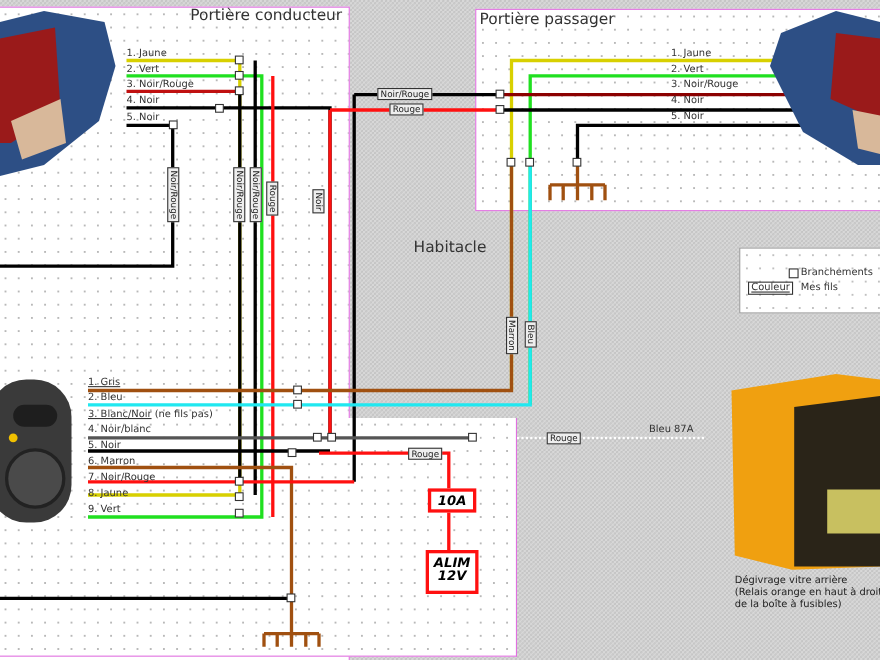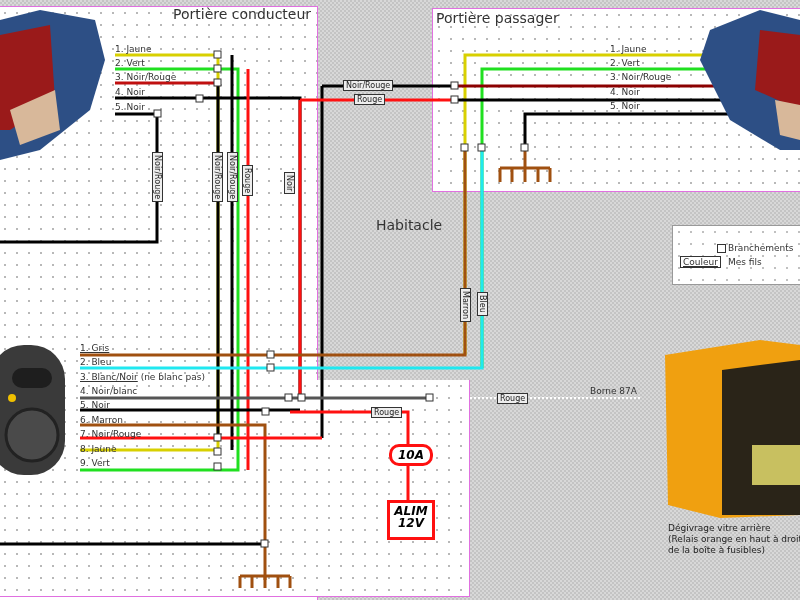--- a/index.html
+++ b/index.html
@@ -136,43 +136,43 @@
 <div class="lbl" style="left:610px;top:44px;">1. Jaune</div>
 <div class="lbl" style="left:610px;top:58px;">2. Vert</div>
 <div class="lbl" style="left:610px;top:72px;">3. Noir/Rouge</div>
 <div class="lbl" style="left:610px;top:87px;">4. Noir</div>
 <div class="lbl" style="left:610px;top:101px;">5. Noir</div>
 
 <div class="lbl" style="left:80px;top:343px;text-decoration:underline;">1. Gris</div>
 <div class="lbl" style="left:80px;top:357px;">2. Bleu</div>
 <div class="lbl" style="left:80px;top:372px;">
   <span style="text-decoration:underline;margin-top:44px;">3. Blanc/Noir</span>
-  <span>(ne blanc pas)</span>
+  <span>(ne fils pas)</span>
 </div>
 <div class="lbl" style="left:80px;top:386px;">4. Noir/blanc</div>
 <div class="lbl" style="left:80px;top:400px;">5. Noir</div>
 <div class="lbl" style="left:80px;top:415px;">6. Marron</div>
 <div class="lbl" style="left:80px;top:429px;">7. Noir/Rouge</div>
 <div class="lbl" style="left:80px;top:444px;">8. Jaune</div>
 <div class="lbl" style="left:80px;top:458px;">9. Vert</div>
 
 <div class="vtag" style="left:152px;top:152px;">Noir/Rouge</div>
 <div class="vtag" style="left:212px;top:152px;">Noir/Rouge</div>
 <div class="vtag" style="left:227px;top:152px;">Noir/Rouge</div>
 <div class="vtag" style="left:242px;top:165px;">Rouge</div>
 <div class="vtag" style="left:284px;top:172px;">Noir</div>
 <div class="tag" style="left:343px;top:80px;">Noir/Rouge</div>
 <div class="tag" style="left:354px;top:94px;">Rouge</div>
 <div class="vtag" style="left:460px;top:288px;">Marron</div>
 <div class="vtag" style="left:477px;top:292px;">Bleu</div>
 <div class="tag" style="left:371px;top:407px;">Rouge</div>
 <div class="tag" style="left:497px;top:393px;">Rouge</div>
-<div class="lbl" style="left:590px;top:386px;">Borne 87A</div>
+<div class="lbl" style="left:590px;top:386px;">Bleu 87A</div>
 
-<div class="box" style="left:389px;top:444px;width:38px;height:16px;line-height:16px;border-radius:10px;">10A</div>
+<div class="box" style="left:389px;top:444px;width:38px;height:16px;line-height:16px;">10A</div>
 <div class="box" style="left:387px;top:500px;width:42px;height:32px;padding-top:2px;">
   <div>ALIM</div>
   <div>12V</div>
 </div>
 
 <div class="legend">
   <div style="position:absolute;left:44px;top:18px;width:7px;height:7px;border:1px solid #333;background:#fff;"></div>
   <div class="lbl" style="left:55px;top:17px;">Branchements</div>
   <div class="lbl" style="left:7px;top:30px;border:1px solid #333;padding:0 2px;text-decoration:underline;">Couleur</div>
   <div class="lbl" style="left:55px;top:31px;">Mes fils</div>

